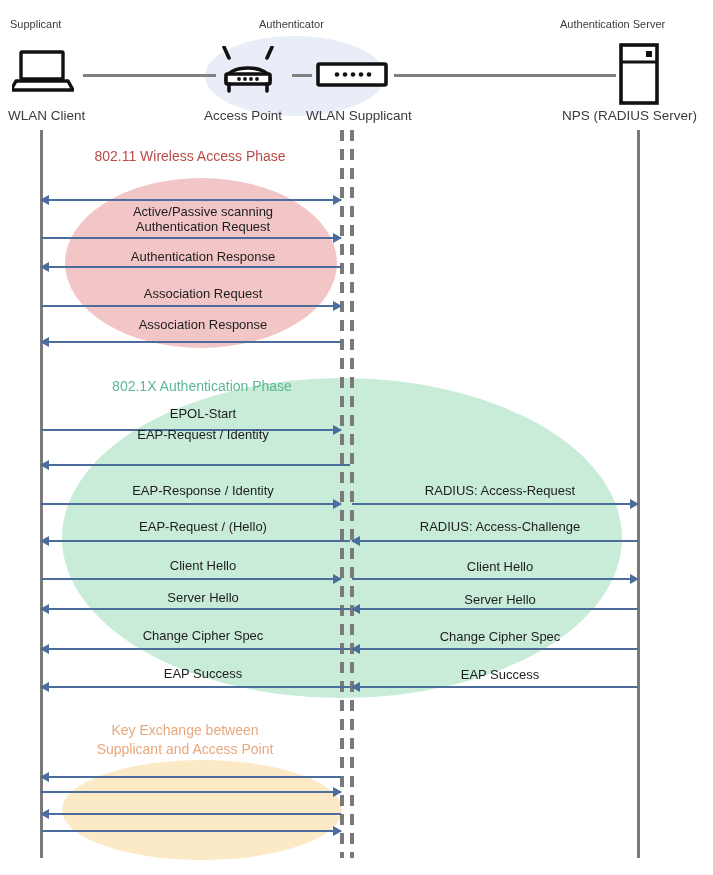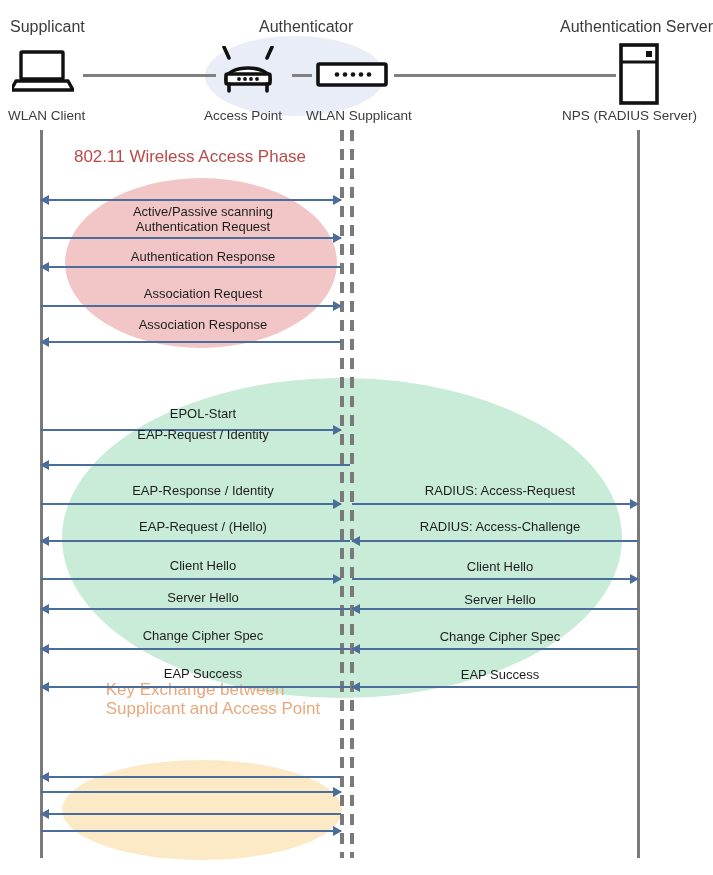--- a/index.html
+++ b/index.html
@@ -17,21 +17,21 @@
   #canvas {
     position: relative;
     width: 713px;
     height: 875px;
     background: #ffffff;
   }
 
   
   .hdr-title {
     position: absolute;
-    font-size: 16px;
+    font-size: 11px;
     color: #3b3b3b;
     white-space: nowrap;
   }
   .hdr-sub {
     position: absolute;
     font-size: 13.5px;
     color: #3b3b3b;
     white-space: nowrap;
     text-align: right;
   }
@@ -83,21 +83,22 @@
     border-radius: 50%;
     z-index: 2;
   }
   .ell-red    { background: #f2c6c6; }
   .ell-green  { background: #c9ecd8; }
   .ell-orange { background: #fbe6bd; opacity: .85; }
 
   
   .phase-label {
     position: absolute;
-    font-size: 17px;
+    font-size: 14px;
+    text-align: center;
     z-index: 5;
     white-space: nowrap;
     line-height: 19px;
   }
   .lbl-red    { color: #b94a48; }
   .lbl-green  { color: #5cb894; }
   .lbl-orange { color: #e8a87c; }
 
   
   .msg {
@@ -202,22 +203,23 @@
   <div class="lifeline-dashed" style="left:340px; top:130px; height:728px;"></div>
   <div class="lifeline-dashed" style="left:350px; top:130px; height:728px;"></div>
   <div class="lifeline" style="left:637px; top:130px; height:728px;"></div>
 
   <div class="phase-ellipse ell-red" style="left:65px;  top:178px; width:272px; height:170px;"></div>
   <div class="phase-ellipse ell-green" style="left:62px;  top:378px; width:560px; height:320px;"></div>
   <div class="phase-ellipse ell-orange" style="left:62px;  top:760px; width:280px; height:100px;"></div>
 
   <div class="phase-label lbl-red" style="left:190px; top:147px; transform:translateX(-50%);">802.11 Wireless Access Phase</div>
 
-
-  <div class="phase-label lbl-orange" style="left:185px; top:680px; transform:translateX(-50%);margin-left:28px;">
+  <div class="phase-label lbl-green" style="left:202px; top:377px; transform:translateX(-50%);">802.1X Authentication Phase</div>
+
+  <div class="phase-label lbl-orange" style="left:185px; top:721px; transform:translateX(-50%);">
     <div>Key Exchange between</div>
     <div>Supplicant and Access Point</div>
   </div>
 
   <div class="msg" style="left:41px; top:199px; width:300px;">
     <div class="shaft"></div>
       <div class="head-l"></div>
       <div class="head-r"></div>
   </div>
   <div class="msg-label" style="left:203px; top:182px;margin-top:22px;">Active/Passive scanning</div>

